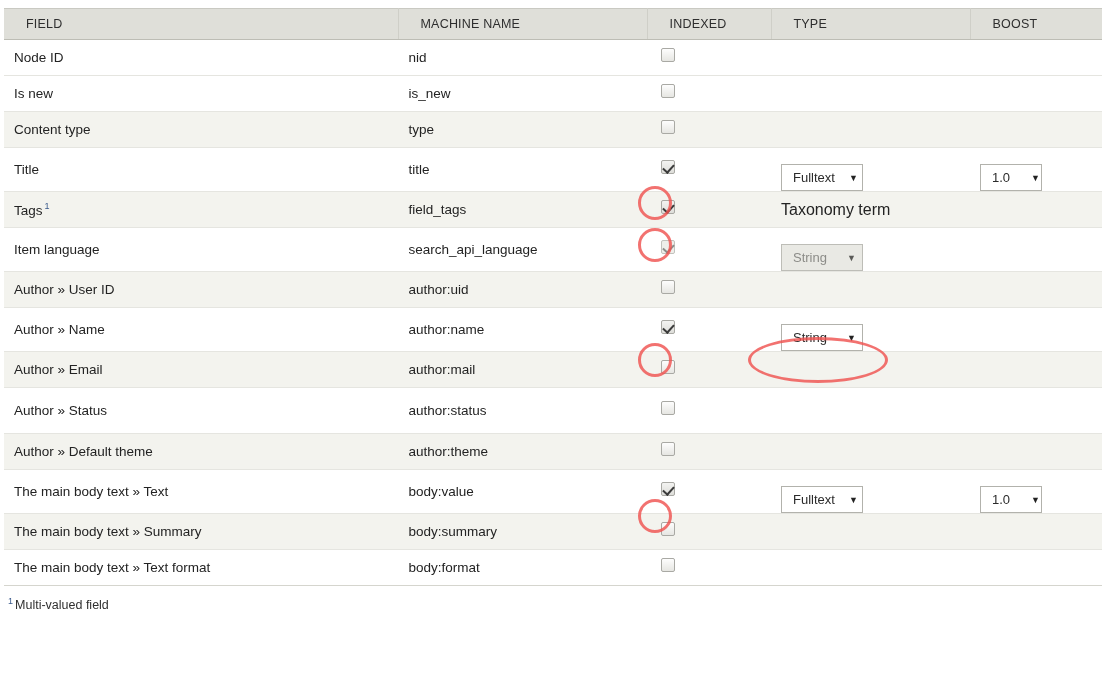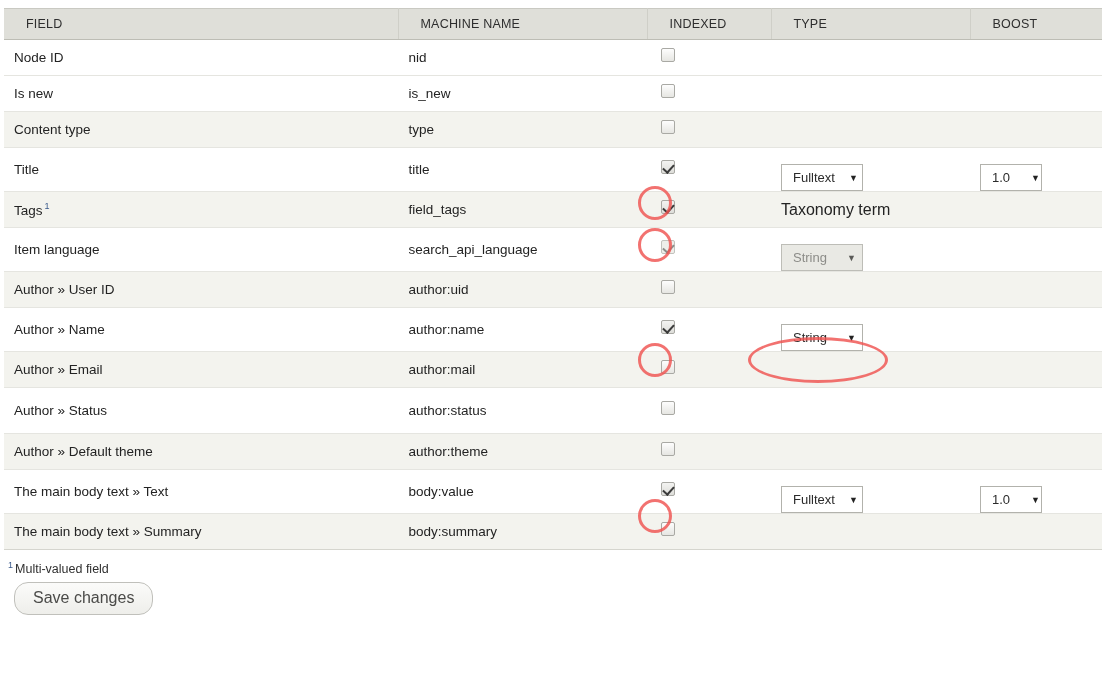--- a/index.html
+++ b/index.html
@@ -278,28 +278,34 @@
               <span class="caret">▼</span>
             </span></td>
         </tr>
         <tr class="even">
           <td class="col-field"><span>The main body text » Summary</span></td>
           <td>body:summary</td>
           <td><span class="cbwrap"><span class="cb"></span></span></td>
           <td></td>
           <td></td>
         </tr>
+        <tr class="odd">
+          <td class="col-field"><span>The main body text » Text format</span></td>
+          <td>body:format</td>
+          <td><span class="cbwrap"><span class="cb"></span></span></td>
+          <td></td>
+          <td></td>
+        </tr>
       </tbody>
   </table>
 
   <div class="footnote">
     <span class="fsup">1</span><span>Multi-valued field</span>
   </div>
 
-  <div class="savebtn">Save changes</div>
 
   <div id="anno-layer">
       <div class="anno ring" style="left: 638px; top: 186px; width: 34px; height: 34px; border-color: rgb(239, 83, 80);"></div>
       <div class="anno ring" style="left: 638px; top: 228px; width: 34px; height: 34px; border-color: rgb(239, 83, 80);"></div>
       <div class="anno ring" style="left: 638px; top: 343px; width: 34px; height: 34px; border-color: rgb(239, 83, 80);"></div>
       <div class="anno ellipse" style="left: 748px; top: 337px; width: 140px; height: 46px; border-color: rgb(239, 83, 80);"></div>
       <div class="anno ring" style="left: 638px; top: 499px; width: 34px; height: 34px; border-color: rgb(239, 83, 80);"></div>
     </div>
 </div>
 

